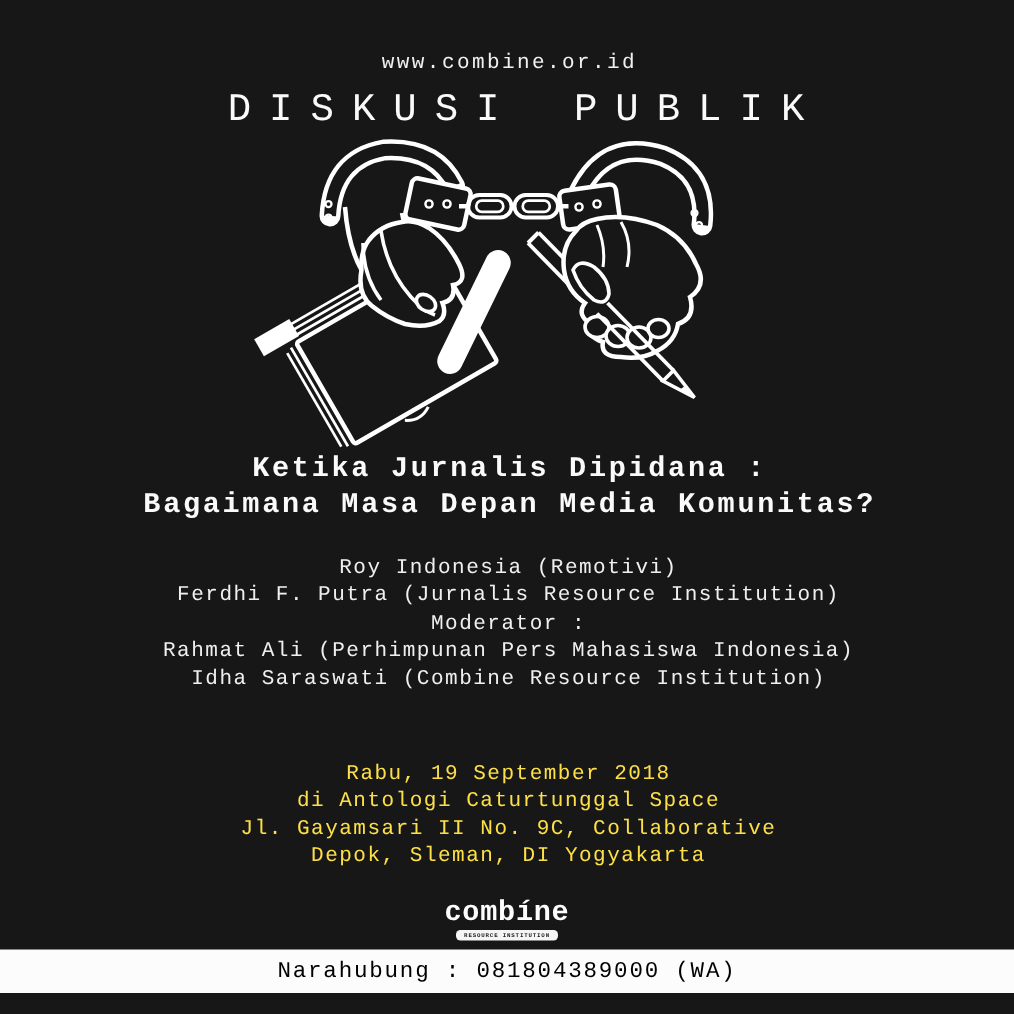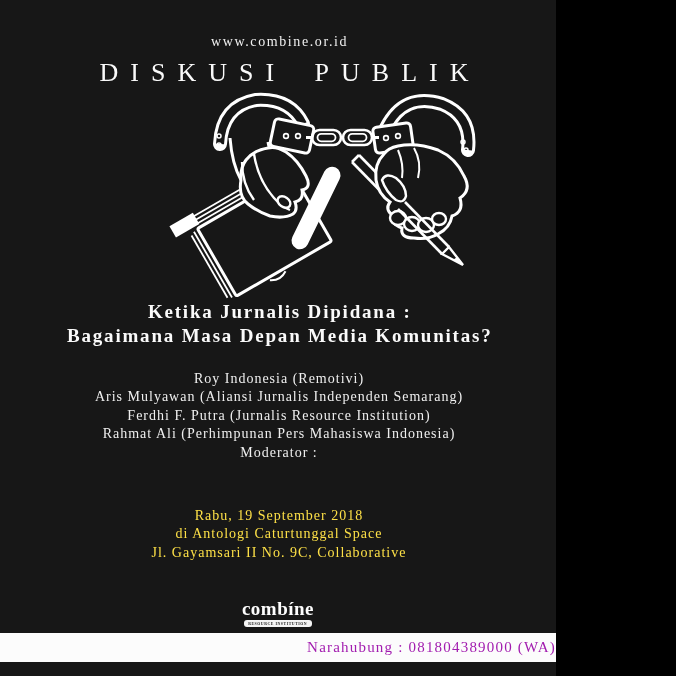--- a/index.html
+++ b/index.html
@@ -1,21 +1,21 @@
 <!DOCTYPE html>
 <html><head>
 <meta charset="utf-8">
 <style>
   html,body{margin:0;padding:0;background:#000;}
   .poster{
     position:relative;
-    width:556px;height:676px;
+    width:676px;height:676px;
     background:#171717;
     color:#f4f4f4;
-    font-family:Liberation Serif, serif;
+    font-family:Liberation Mono, monospace;
     overflow:hidden;
     -webkit-font-smoothing:antialiased;
   }
   .poster .centered{position:absolute;left:0;width:100%;text-align:center;}
   .website{
     top:34px;font-size:14px;letter-spacing:1.6px;padding-left:1.6px;
     font-weight:400;color:#f0f0f0;
   }
   .event-type{
     top:58px;font-size:26px;font-weight:400;
@@ -45,23 +45,23 @@
     background:#f5f5f5;display:flex;align-items:center;justify-content:center;
     overflow:hidden;
   }
   .logo .tagline-bar span{
     display:inline-block;font-size:7px;font-weight:700;color:#1a1a1a;
     letter-spacing:1px;white-space:nowrap;transform:scale(0.55);
     transform-origin:center center;
   }
   .contact-bar{
     position:absolute;left:0;top:633px;width:100%;height:29px;
-    background:#fcfcfc;color:#a21caf;
+    background:#fcfcfc;color:#000000;
     font-size:15px;font-weight:400;letter-spacing:1.2px;
-    display:flex;align-items:center;justify-content:flex-end;
+    display:flex;align-items:center;justify-content:center;
   }
 </style>
 </head>
 <body>
 
 <div class="poster">
 
   <div class="centered website">www.combine.or.id</div>
 
   <div class="centered event-type">DISKUSI PUBLIK</div>
@@ -158,30 +158,31 @@
     </g>
   </svg>
 
   <div class="centered title">
     <div>Ketika Jurnalis Dipidana :</div>
     <div>Bagaimana Masa Depan Media Komunitas?</div>
   </div>
 
   <div class="centered speakers">
     <div>Roy Indonesia (Remotivi)</div>
-    <div>Aris Mulyawan (Aliansi Jurnalis Independen Semarang)</div>
     <div>Ferdhi F. Putra (Jurnalis Resource Institution)</div>
+    <div>Moderator :</div>
     <div>Rahmat Ali (Perhimpunan Pers Mahasiswa Indonesia)</div>
-    <div>Moderator :</div>
+    <div>Idha Saraswati (Combine Resource Institution)</div>
   </div>
 
   <div class="centered schedule">
     <div>Rabu, 19 September 2018</div>
     <div>di Antologi Caturtunggal Space</div>
     <div>Jl. Gayamsari II No. 9C, Collaborative</div>
+    <div>Depok, Sleman, DI Yogyakarta</div>
   </div>
 
   <div class="centered logo">
     <div class="wordmark">combíne</div>
     <div class="tagline-bar">
       <span>RESOURCE INSTITUTION</span>
     </div>
   </div>
 
   <div class="contact-bar">

